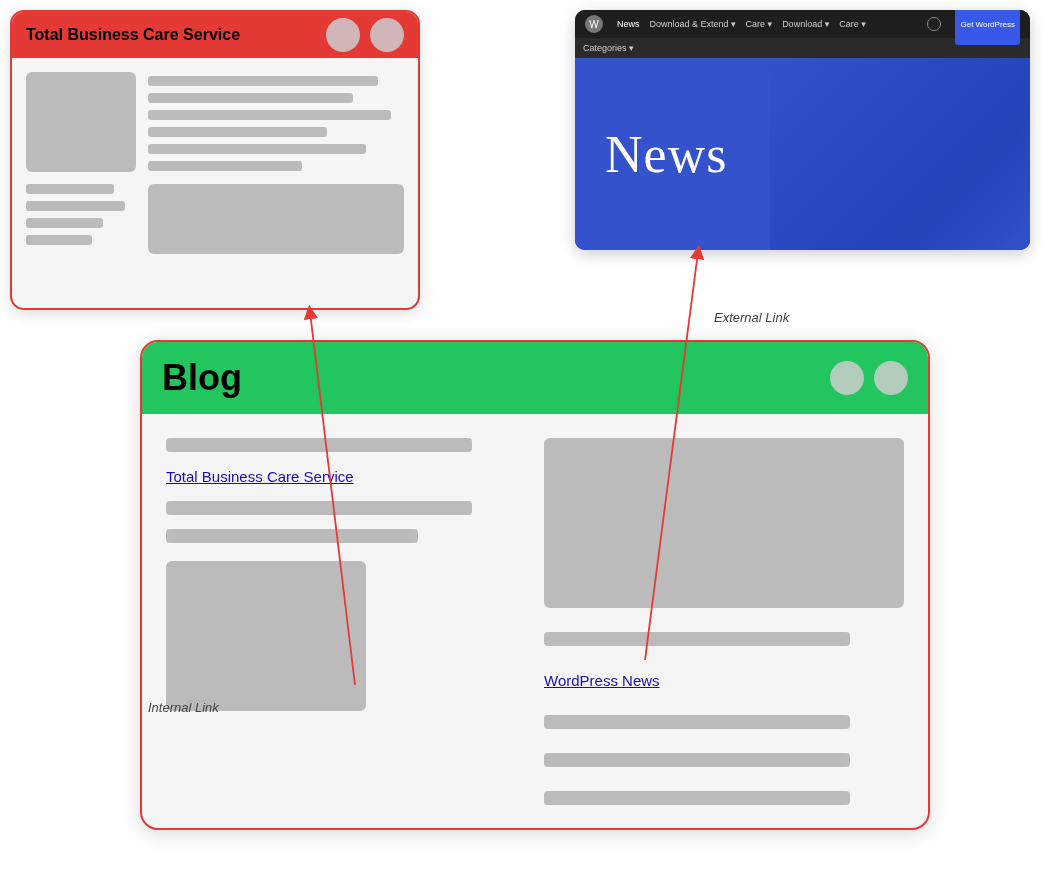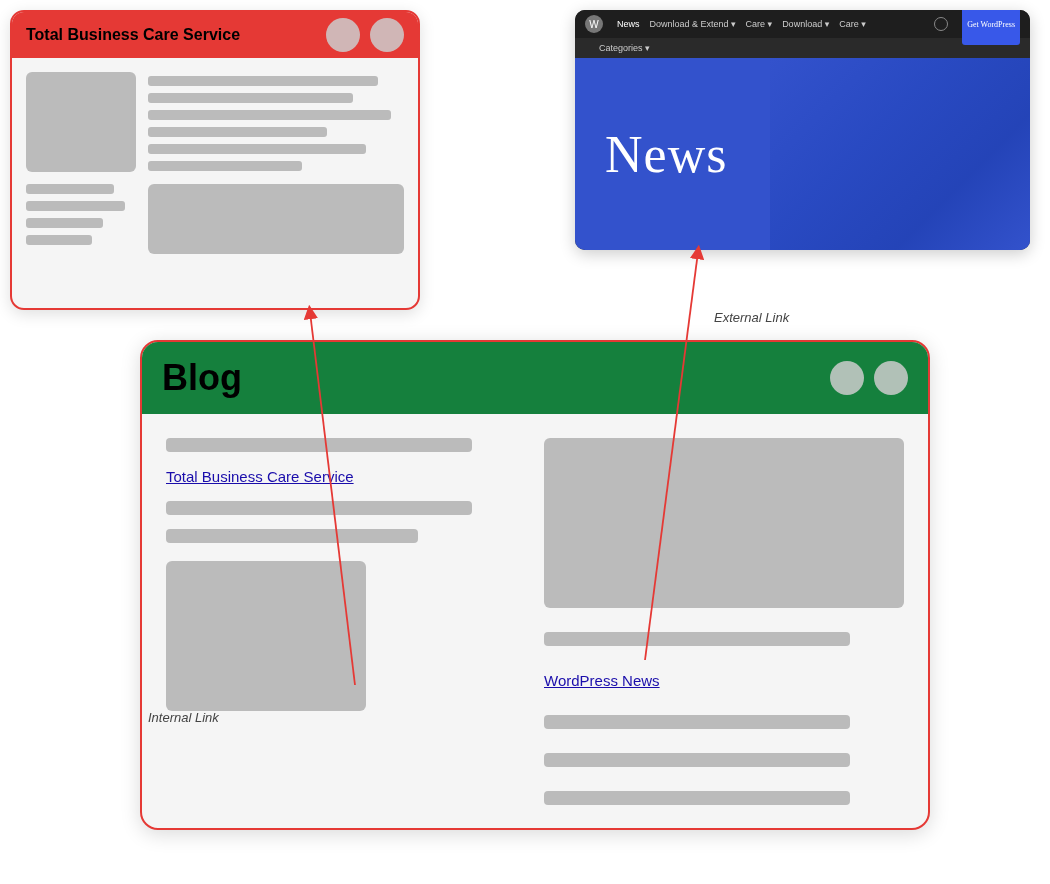--- a/index.html
+++ b/index.html
@@ -19,21 +19,21 @@
       top: 340px;
       width: 790px;
       height: 490px;
       background: #f5f5f5;
       border-radius: 18px;
       border: 2px solid #e53935;
       overflow: hidden;
       box-shadow: 0 4px 20px rgba(0,0,0,0.15);
     }
     .blog-titlebar {
-      background: #15803d;
+      background: #22c55e;
       height: 72px;
       display: flex;
       align-items: center;
       padding: 0 20px;
       justify-content: space-between;
     }
     .blog-title-text {
       font-size: 36px;
       font-weight: 900;
       color: #000;
@@ -92,21 +92,20 @@
     }
 
     
     .label-internal-left {
       position: absolute;
       left: 148px;
       top: 700px;
       font-size: 13px;
       color: #444;
       font-style: italic;
-      margin-top: 10px;
     }
 
     
     .label-external-right {
       position: absolute;
       left: 690px;
       top: 310px;
       font-size: 13px;
       color: #444;
       font-style: italic;
@@ -218,33 +217,31 @@
       border: 1.5px solid #888;
       border-radius: 50%;
       position: relative;
     }
     .wp-get-btn {
       background: #3858e9;
       color: #fff;
       font-size: 8px;
       padding: 16px 5px;
       border-radius: 3px;
-      font-family: Liberation Serif, serif;
     }
     .wp-cats-bar {
       background: #2a2a2a;
       height: 20px;
       display: flex;
       align-items: center;
       padding: 0 8px;
     }
     .wp-cats-text {
       font-size: 9px;
       color: #ccc;
-      margin-left: 16px;
     }
     .wp-hero {
       background: #3352cc;
       height: 192px;
       display: flex;
       align-items: center;
       padding: 0 30px;
       position: relative;
     }
     .wp-hero-text {

